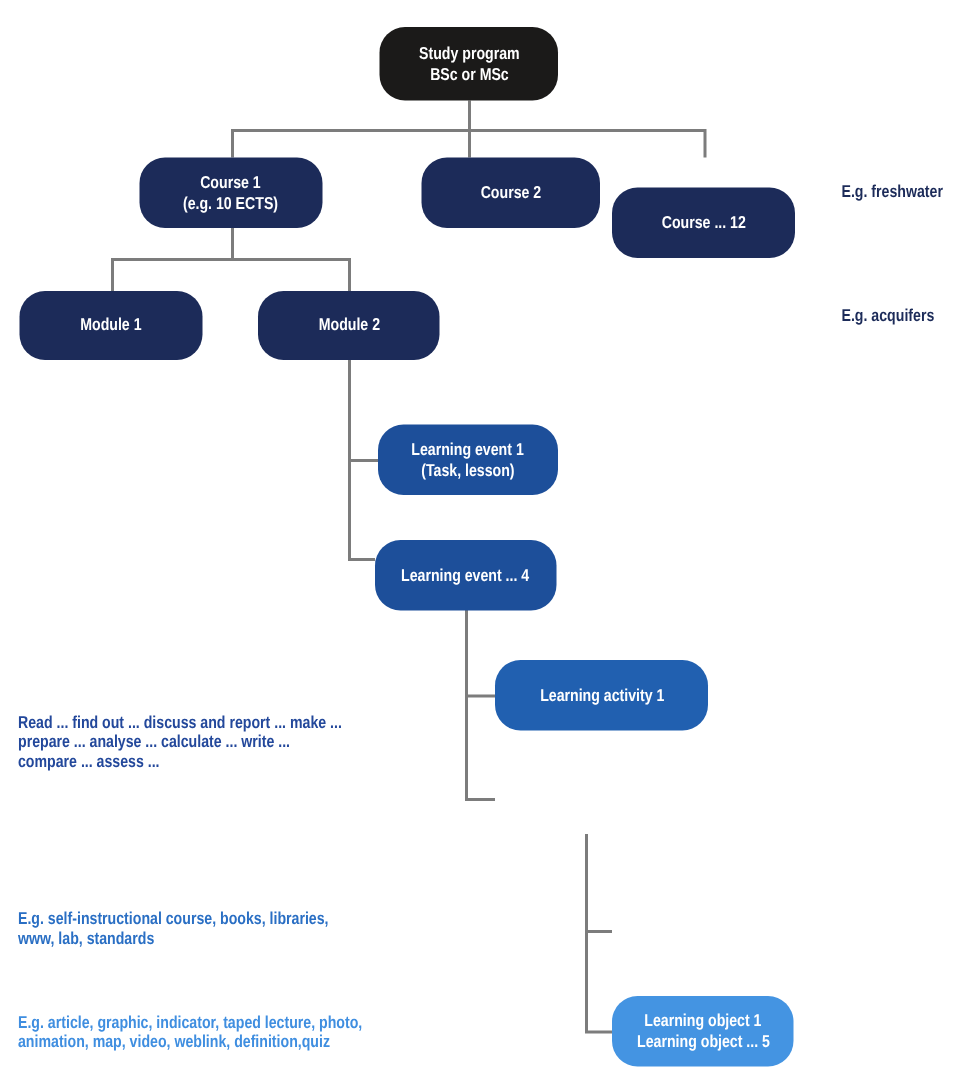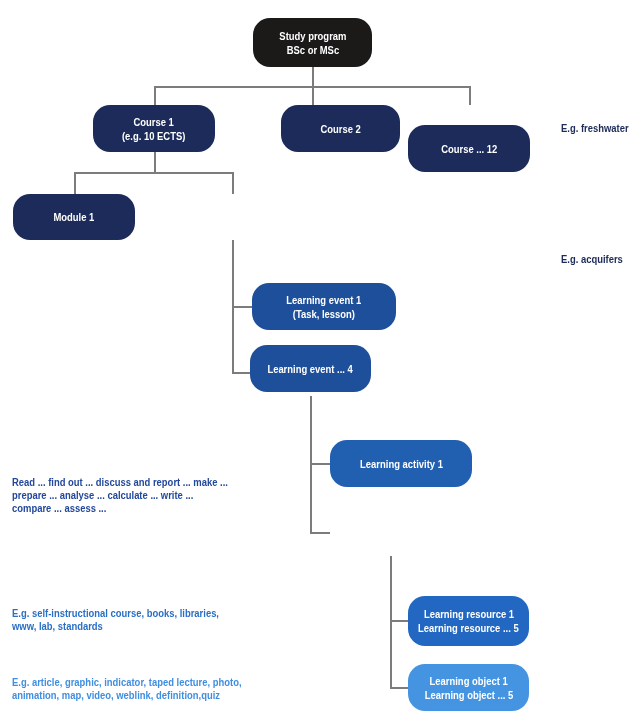--- a/index.html
+++ b/index.html
@@ -98,47 +98,46 @@
   <div class="node bg-navy" style="left:253px; top:105px; width:119px; height:47px;margin-left:28px;">
     <span>Course 2</span>
   </div>
   <div class="node bg-navy" style="left:408px; top:105px; width:122px; height:47px;margin-top:20px;">
     <span>Course ... 12</span>
   </div>
 
   <div class="node bg-navy" style="left:13px; top:194px; width:122px; height:46px;">
     <span>Module 1</span>
   </div>
+  <div class="node bg-navy" style="left:172px; top:194px; width:121px; height:46px;">
+    <span>Module 2</span>
+  </div>
 
-  <div class="node bg-event" style="left:252px; top:283px; width:144px; height:47px;">
+  <div class="node bg-event" style="left:252px; top:283px; width:120px; height:47px;">
     <span>Learning event 1</span>
     <span>(Task, lesson)</span>
   </div>
-  <div class="node bg-event" style="left:250px; top:345px; width:121px; height:47px;">
+  <div class="node bg-event" style="left:250px; top:360px; width:121px; height:47px;">
     <span>Learning event ... 4</span>
   </div>
 
   <div class="node bg-activity" style="left:330px; top:440px; width:142px; height:47px;">
     <span>Learning activity 1</span>
   </div>
 
-  <div class="node bg-resource" style="left:408px; top:596px; width:121px; height:50px;">
-    <span>Learning resource 1</span>
-    <span>Learning resource ... 5</span>
-  </div>
 
   <div class="node bg-object" style="left:408px; top:664px; width:121px; height:47px;">
     <span>Learning object 1</span>
     <span>Learning object ... 5</span>
   </div>
 
   <div class="annot c-navy" style="left:561px; top:122px;">
     <div>E.g. freshwater</div>
   </div>
-  <div class="annot c-navy" style="left:561px; top:205px;margin-top:48px;">
+  <div class="annot c-navy" style="left:561px; top:205px;">
     <div>E.g. acquifers</div>
   </div>
 
   <div class="annot c-blue" style="left:12px; top:476px;">
     <div>Read ... find out ... discuss and report ... make ...</div>
     <div>prepare ... analyse ... calculate ... write ...</div>
     <div>compare ... assess ...</div>
   </div>
   <div class="annot c-resource" style="left:12px; top:607px;">
     <div>E.g. self-instructional course, books, libraries,</div>

